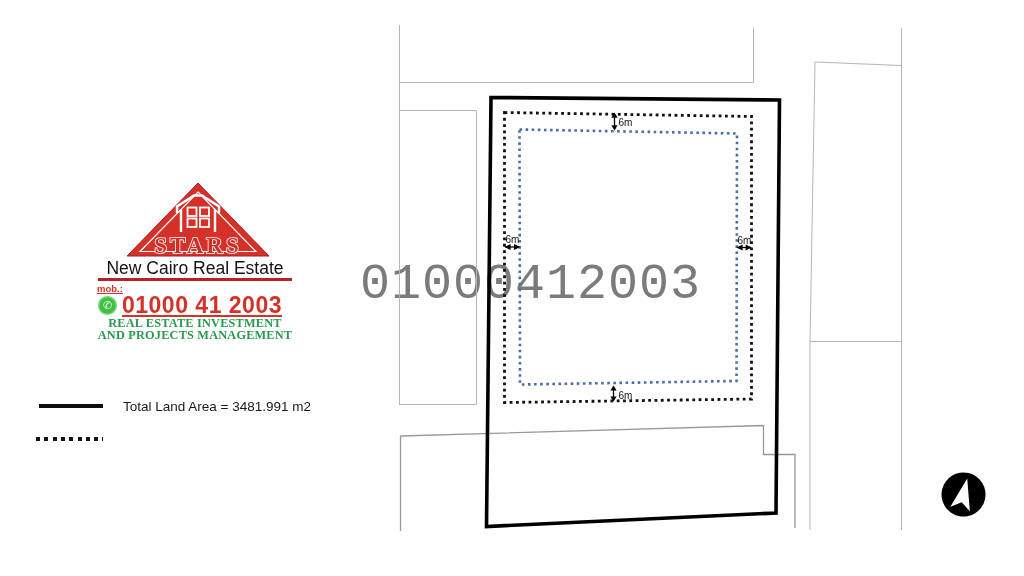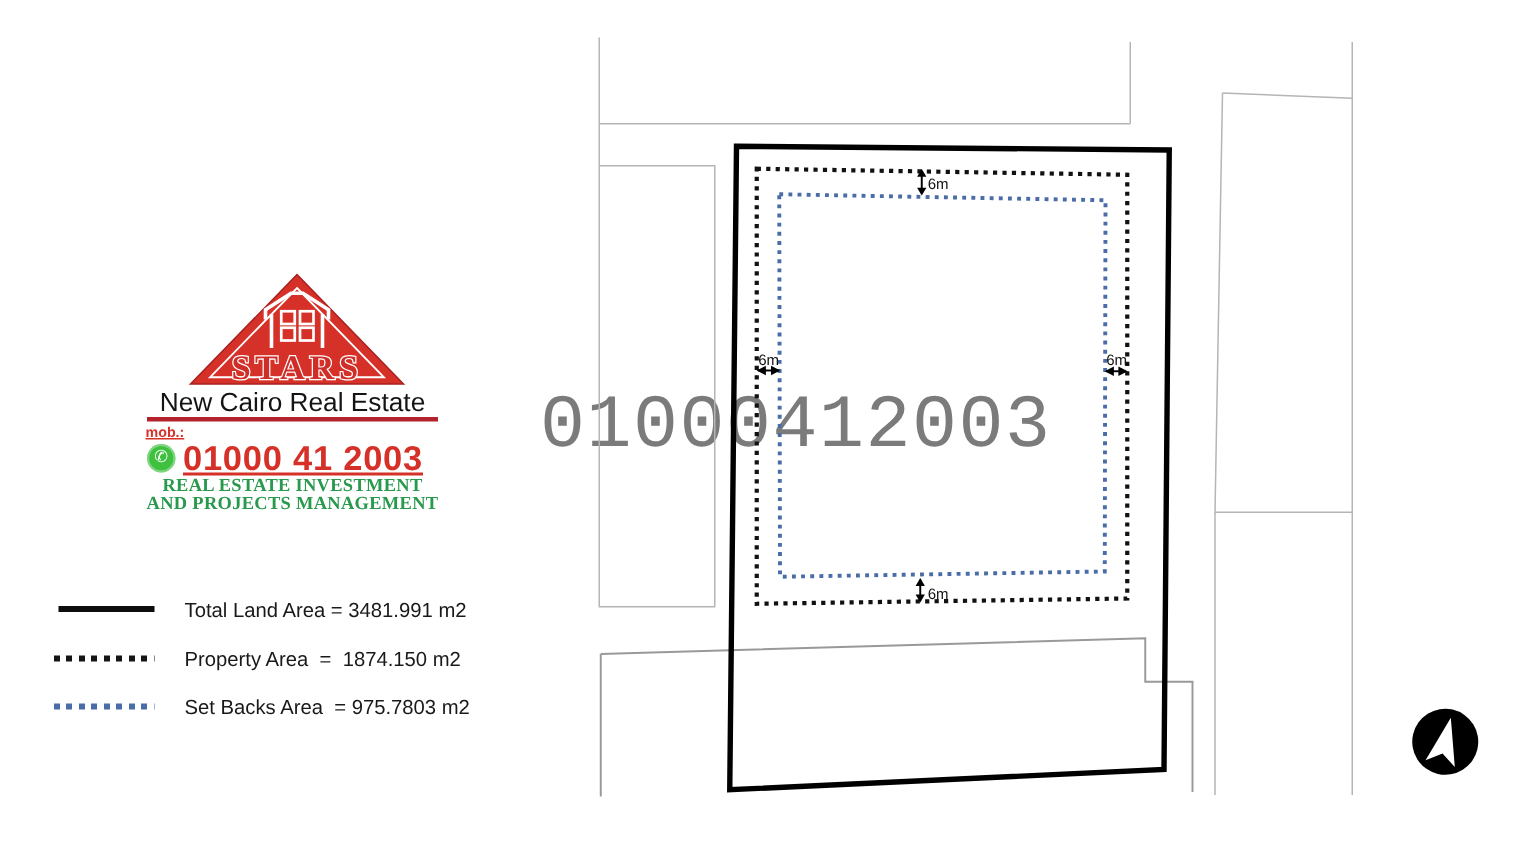--- a/index.html
+++ b/index.html
@@ -146,21 +146,16 @@
     <div class="tagline l2">AND PROJECTS MANAGEMENT</div>
   </div>
 
   <div class="legend">
     <div class="legend-row r1">
       <div class="swatch solid-black"></div>
       <div class="legend-label">Total Land Area = 3481.991 m2</div>
     </div>
     <div class="legend-row r2">
       <div class="swatch dotted-black"></div>
-      <div class="legend-label">Property Area  =  1874.150 m2</div>
-    </div>
-    <div class="legend-row r3">
-      <div class="swatch dotted-blue"></div>
-      <div class="legend-label">Set Backs Area  = 975.7803 m2</div>
     </div>
   </div>
 
 </div>
 
 </body></html>

